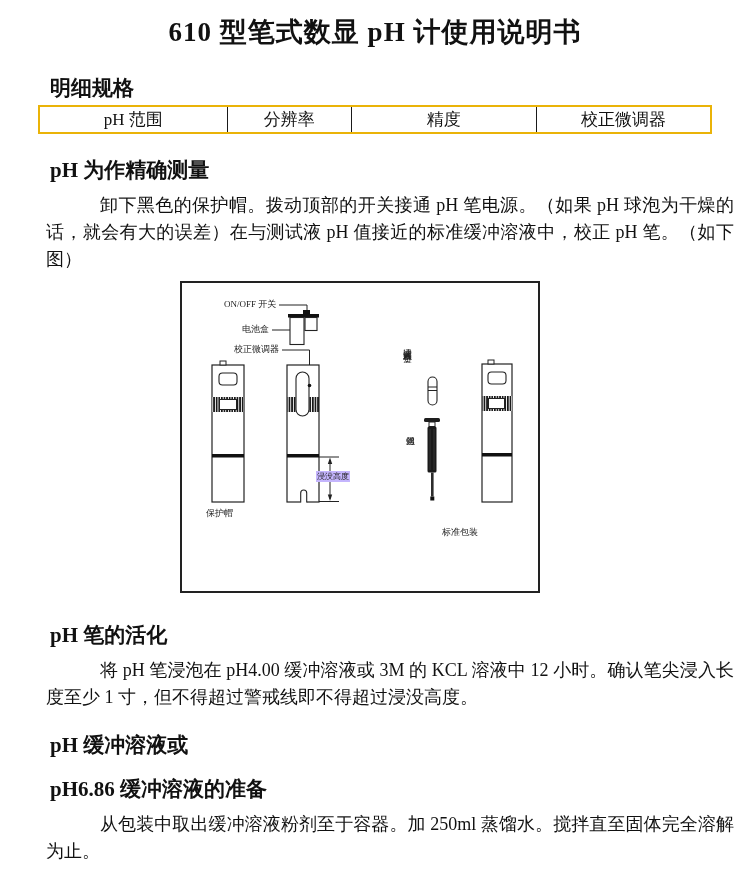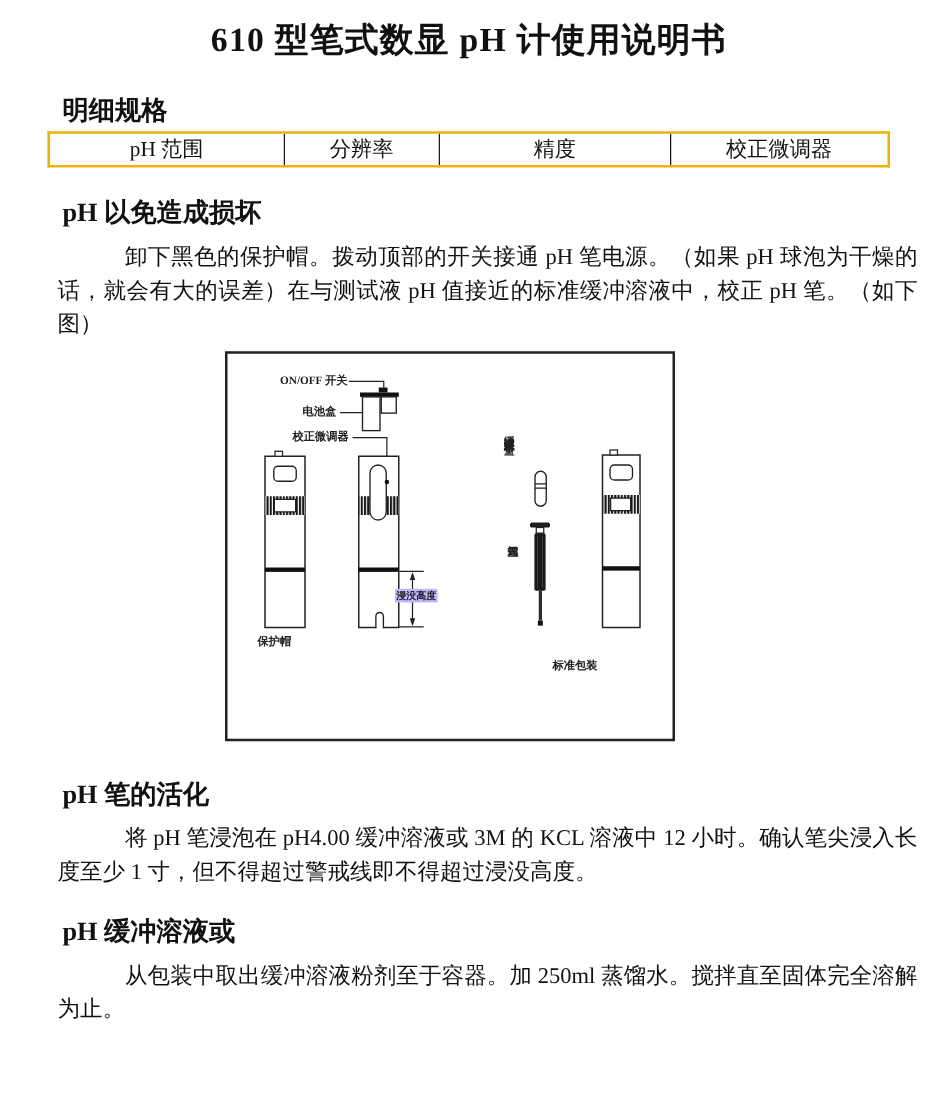--- a/index.html
+++ b/index.html
@@ -47,21 +47,20 @@
     text-align:justify;
     text-indent:3em;
   }
   
   .figure {
     position:relative;
     margin:8px 0 0 180px;
     width:360px; height:312px;
     border:2px solid #222;
     background:#fff;
-    font-weight:bold;
   }
   .figure svg { position:absolute; left:0; top:0; }
   .fig-label {
     position:absolute;
     font-size:9px;
     color:#222;
     white-space:nowrap;
     line-height:10px;
   }
   .v-label {
@@ -95,21 +94,21 @@
     <tbody>
       <tr>
         <td class="c1">pH 范围</td>
         <td class="c2">分辨率</td>
         <td class="c3">精度</td>
         <td class="c4">校正微调器</td>
       </tr>
     </tbody>
   </table>
 
-  <div class="sec-heading" style="margin-top:22px">pH 以免造成损坏</div>
+  <div class="sec-heading" style="margin-top:22px">pH 为作精确测量</div>
   <p class="body-text">卸下黑色的保护帽。拨动顶部的开关接通 pH 笔电源。（如果 pH 球泡为干燥的话，就会有大的误差）在与测试液 pH 值接近的标准缓冲溶液中，校正 pH 笔。（如下图）</p>
 
   <div class="figure">
     <svg width="356" height="252" viewBox="0 0 356 252">
       <defs>
         <pattern id="hatch" width="2.6" height="4" patternUnits="userSpaceOnUse">
           <rect width="2.6" height="4" fill="#161616"></rect>
           <rect x="1.7" width="0.9" height="4" fill="#fff"></rect>
         </pattern>
       </defs>
@@ -184,15 +183,16 @@
     <div class="v-label" style="left:221px;top:58px">缓冲溶液粉料小盒</div>
     <div class="v-label" style="left:224px;top:146px">螺丝刀</div>
     <div class="fig-label" style="left:260px;top:244px">标准包装</div>
   </div>
 
   <div class="sec-heading" style="margin-top:28px">pH 笔的活化</div>
   <p class="body-text">将 pH 笔浸泡在 pH4.00 缓冲溶液或 3M 的 KCL 溶液中 12 小时。确认笔尖浸入长度至少 1 寸，但不得超过警戒线即不得超过浸没高度。</p>
 
   <div class="sec-heading" style="margin-top:20px">pH 缓冲溶液或</div>
 
+  <div class="sec-heading" style="margin-top:16px">pH6.86 缓冲溶液的准备</div>
   <p class="body-text">从包装中取出缓冲溶液粉剂至于容器。加 250ml 蒸馏水。搅拌直至固体完全溶解为止。</p>
 
 </div>
 
 </body></html>

